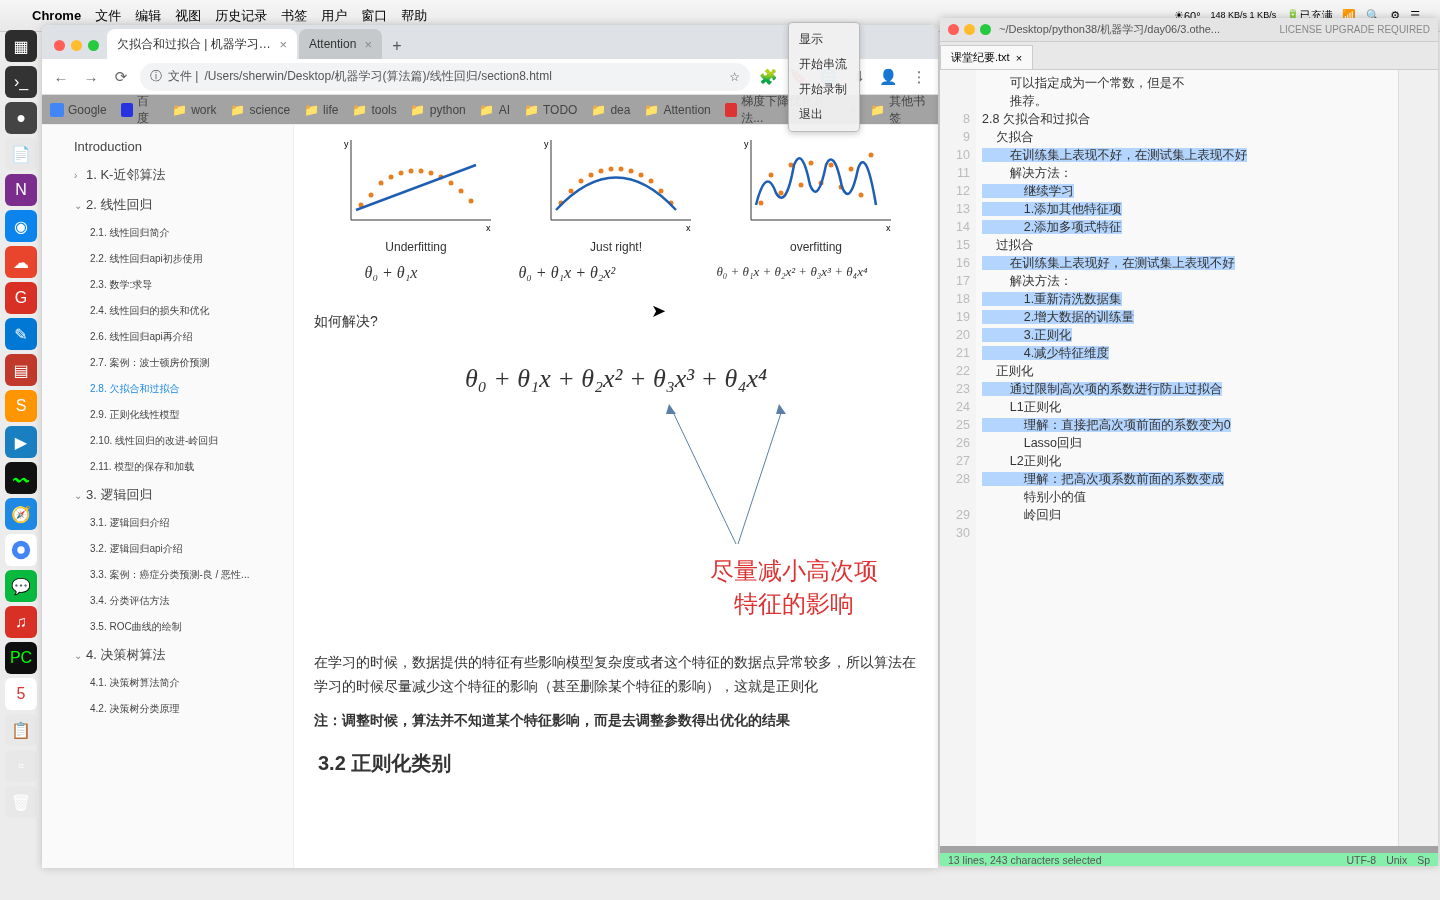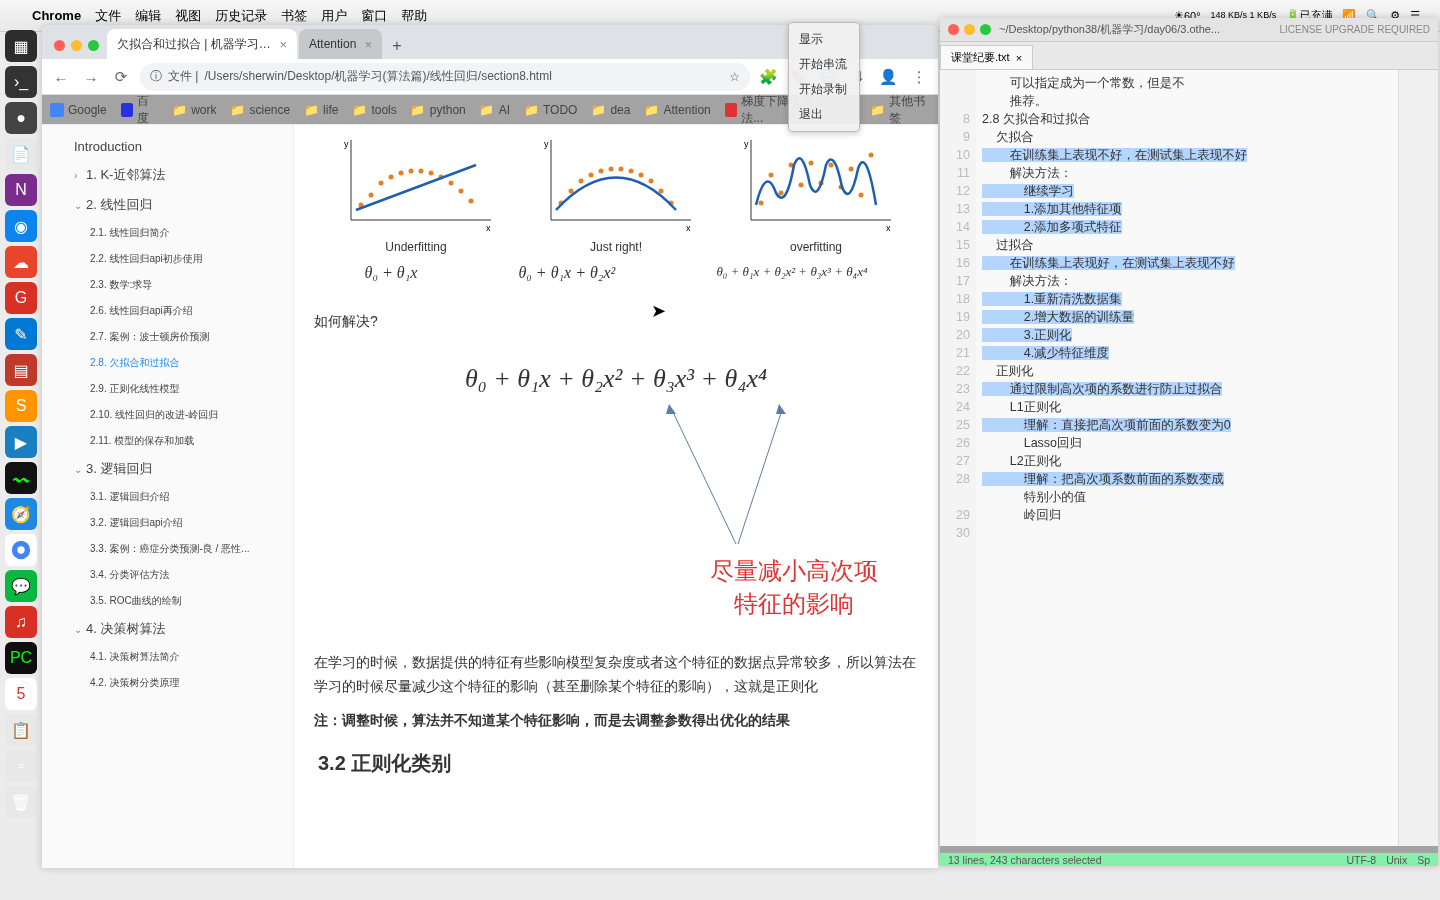--- a/index.html
+++ b/index.html
@@ -202,20 +202,21 @@
 
   <div class="content">
     <div class="sidebar">
       <div class="item l1">Introduction</div>
       <div id="toc">
           <div class="item l1"><span class="chev">›</span> 1. K-近邻算法</div>
           <div class="item l1"><span class="chev">⌄</span> 2. 线性回归</div>
           <div class="item l2">2.1. 线性回归简介</div>
           <div class="item l2">2.2. 线性回归api初步使用</div>
           <div class="item l2">2.3. 数学:求导</div>
+          <div class="item l2">2.4. 线性回归的损失和优化</div>
           <div class="item l2">2.6. 线性回归api再介绍</div>
           <div class="item l2">2.7. 案例：波士顿房价预测</div>
           <div class="item l2 active">2.8. 欠拟合和过拟合</div>
           <div class="item l2">2.9. 正则化线性模型</div>
           <div class="item l2">2.10. 线性回归的改进-岭回归</div>
           <div class="item l2">2.11. 模型的保存和加载</div>
           <div class="item l1"><span class="chev">⌄</span> 3. 逻辑回归</div>
           <div class="item l2">3.1. 逻辑回归介绍</div>
           <div class="item l2">3.2. 逻辑回归api介绍</div>
           <div class="item l2">3.3. 案例：癌症分类预测-良 / 恶性...</div>

